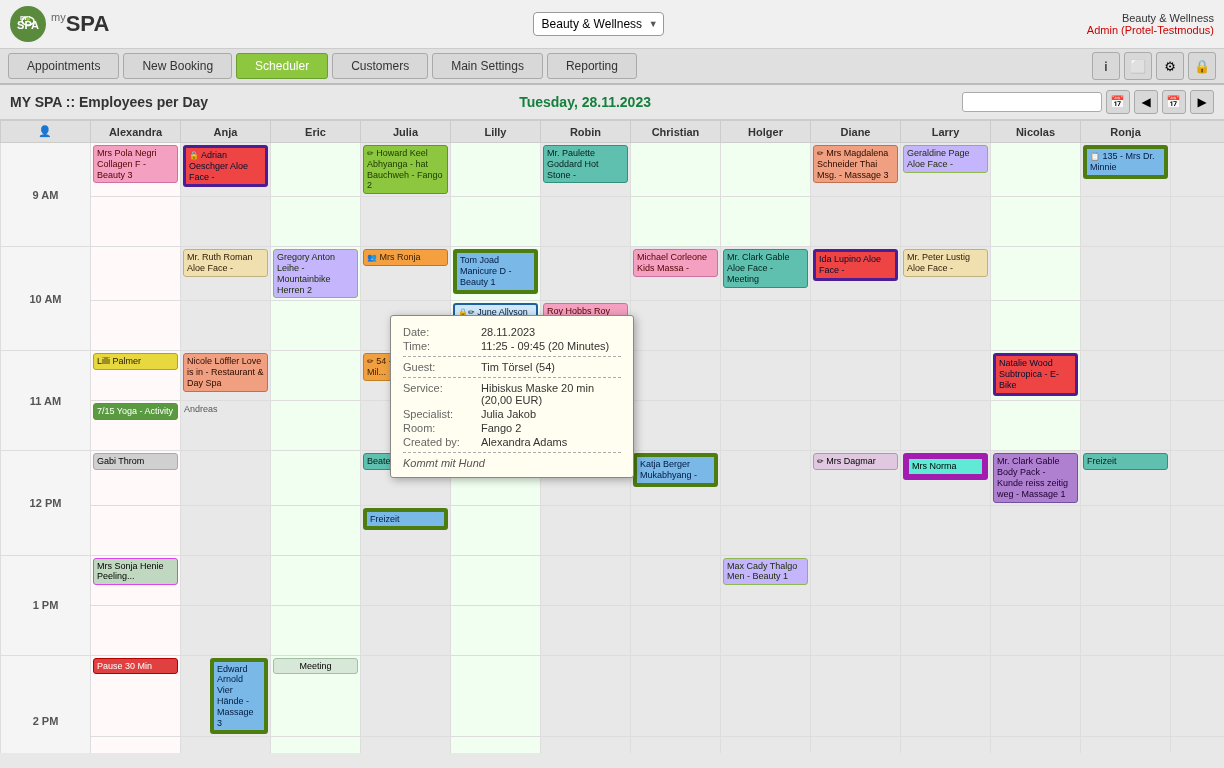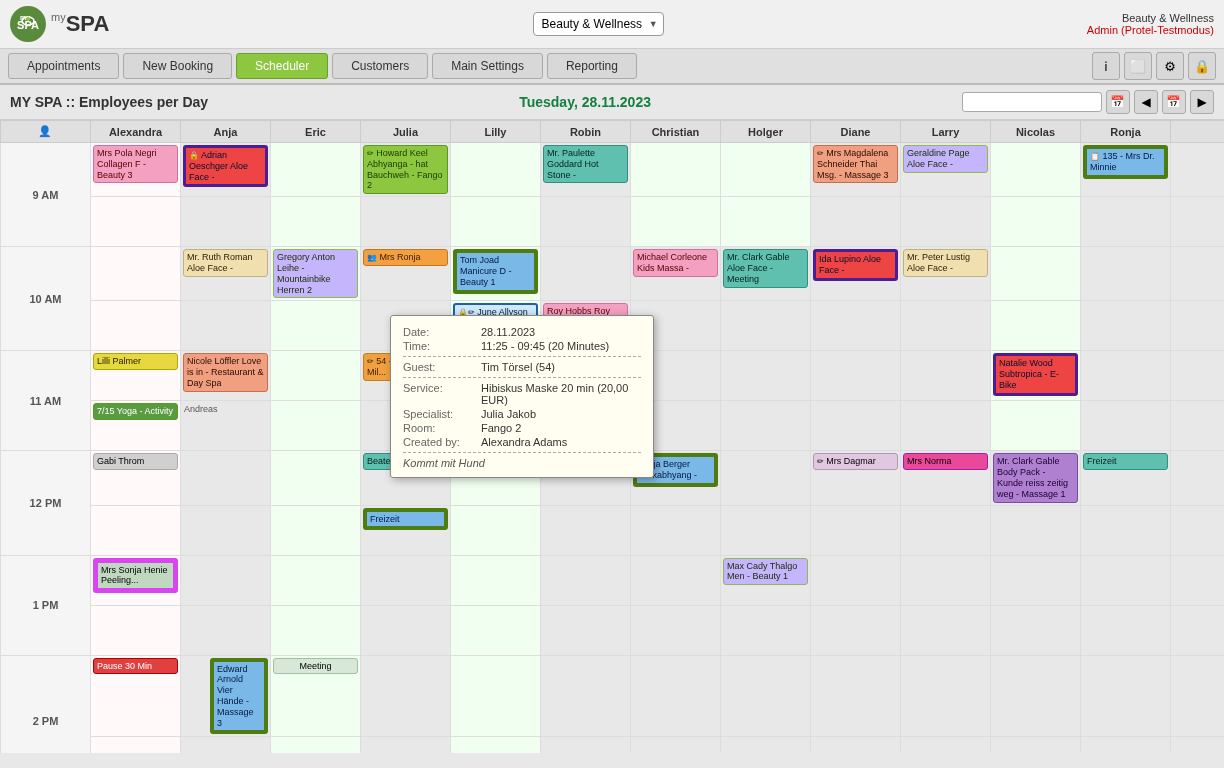--- a/index.html
+++ b/index.html
@@ -61,21 +61,21 @@
     .tooltip-popup {
       position: absolute;
       left: 360px;
       top: 280px;
       background: #fffef0;
       border: 1px solid #888;
       border-radius: 3px;
       padding: 8px 12px;
       font-size: 11px;
       z-index: 100;
-      width: 264px;
+      width: 244px;
       box-shadow: 2px 2px 8px rgba(0,0,0,0.3);
     }
     .tooltip-row { display: flex; gap: 8px; margin: 2px 0; }
     .tooltip-label { color: #666; width: 70px; flex-shrink: 0; }
     .tooltip-value { color: #333; flex: 1; }
     .tooltip-divider { border: none; border-top: 1px dashed #aaa; margin: 4px 0; }
     .tooltip-note { font-style: italic; color: #555; margin-top: 4px; }
 
     
     .calendar-container::-webkit-scrollbar { width: 8px; height: 8px; }
@@ -335,21 +335,21 @@
         <td style="height:50px;">
           <div class="appt appt-blue">Katja Berger Mukabhyang -</div>
         </td>
         <td style="height:50px;"></td>
         <td style="height:50px;">
           <div class="appt" style="background:#e0c8e0; border:1px solid #b098b0;">
             <span style="font-size:8px;">✏</span> Mrs Dagmar
           </div>
         </td>
         <td style="height:50px;">
-          <div class="appt" style="background:#ec4899; border:1px solid #a21caf;">Mrs Norma</div>
+          <div class="appt" style="background:#5eead4; border:6px solid #a21caf;">Mrs Norma</div>
         </td>
         <td style="height:50px;">
           <div class="appt appt-purple">Mr. Clark Gable Body Pack - Kunde reiss zeitig weg - Massage 1</div>
         </td>
         <td style="height:50px;">
           <div class="appt appt-teal">Freizeit</div>
         </td>
         <td></td>
       </tr>
       <tr>
@@ -366,21 +366,21 @@
         <td style="height:25px;"></td>
         <td style="height:25px;"></td>
         <td style="height:25px;"></td>
         <td style="height:25px;"></td>
         <td></td>
       </tr>
 
       <tr>
         <td class="time-cell" rowspan="2">1 PM</td>
         <td style="height:50px; background:#fff9f9;">
-          <div class="appt" style="background:#c0d8c0; border:5px solid #d946ef;">Mrs Sonja Henie Peeling...</div>
+          <div class="appt" style="background:#c0d8c0; border:1px solid #d946ef;">Mrs Sonja Henie Peeling...</div>
         </td>
         <td style="height:50px;"></td>
         <td style="height:50px; background:#f0fff0;"></td>
         <td style="height:50px;"></td>
         <td style="height:50px; background:#f0fff0;"></td>
         <td style="height:50px;"></td>
         <td style="height:50px;"></td>
         <td style="height:50px;">
           <div class="appt appt-light-green">Max Cady Thalgo Men - Beauty 1</div>
         </td>

